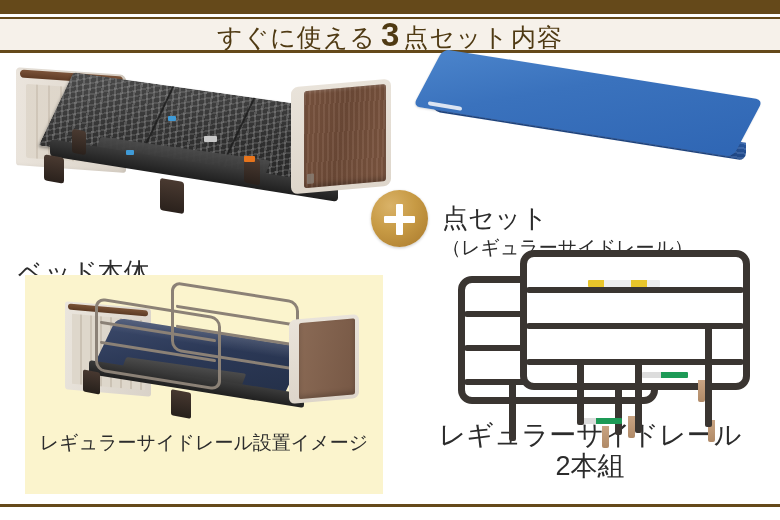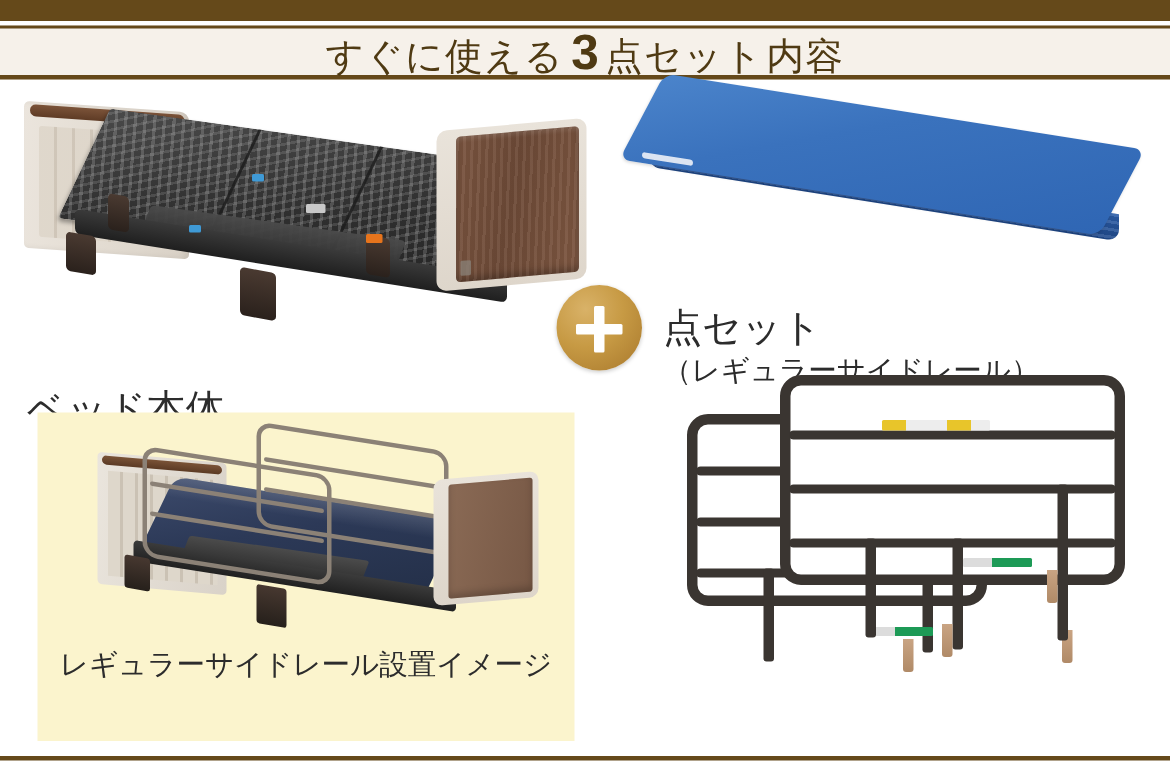--- a/index.html
+++ b/index.html
@@ -429,17 +429,21 @@
         <div class="stem st2"></div>
         <div class="stem st3"></div>
       </div>
 
       <div class="stem-tip" style="left:208px; top:168px; z-index:4;"></div>
       <div class="stem-tip" style="left:278px; top:132px; z-index:4;"></div>
       <div class="lbl-yellow" style="left:168px; top:32px; width:72px; z-index:4;"></div>
       <div class="lbl-green" style="left:222px; top:124px; width:46px; z-index:4;"></div>
     </div>
 
+    <div class="rail-caption">
+      <div class="l1">レギュラーサイドレール</div>
+      <div class="l2">2本組</div>
+    </div>
   </div>
 
   <div class="bottom-rule"></div>
 
 </div>
 
 </body></html>

